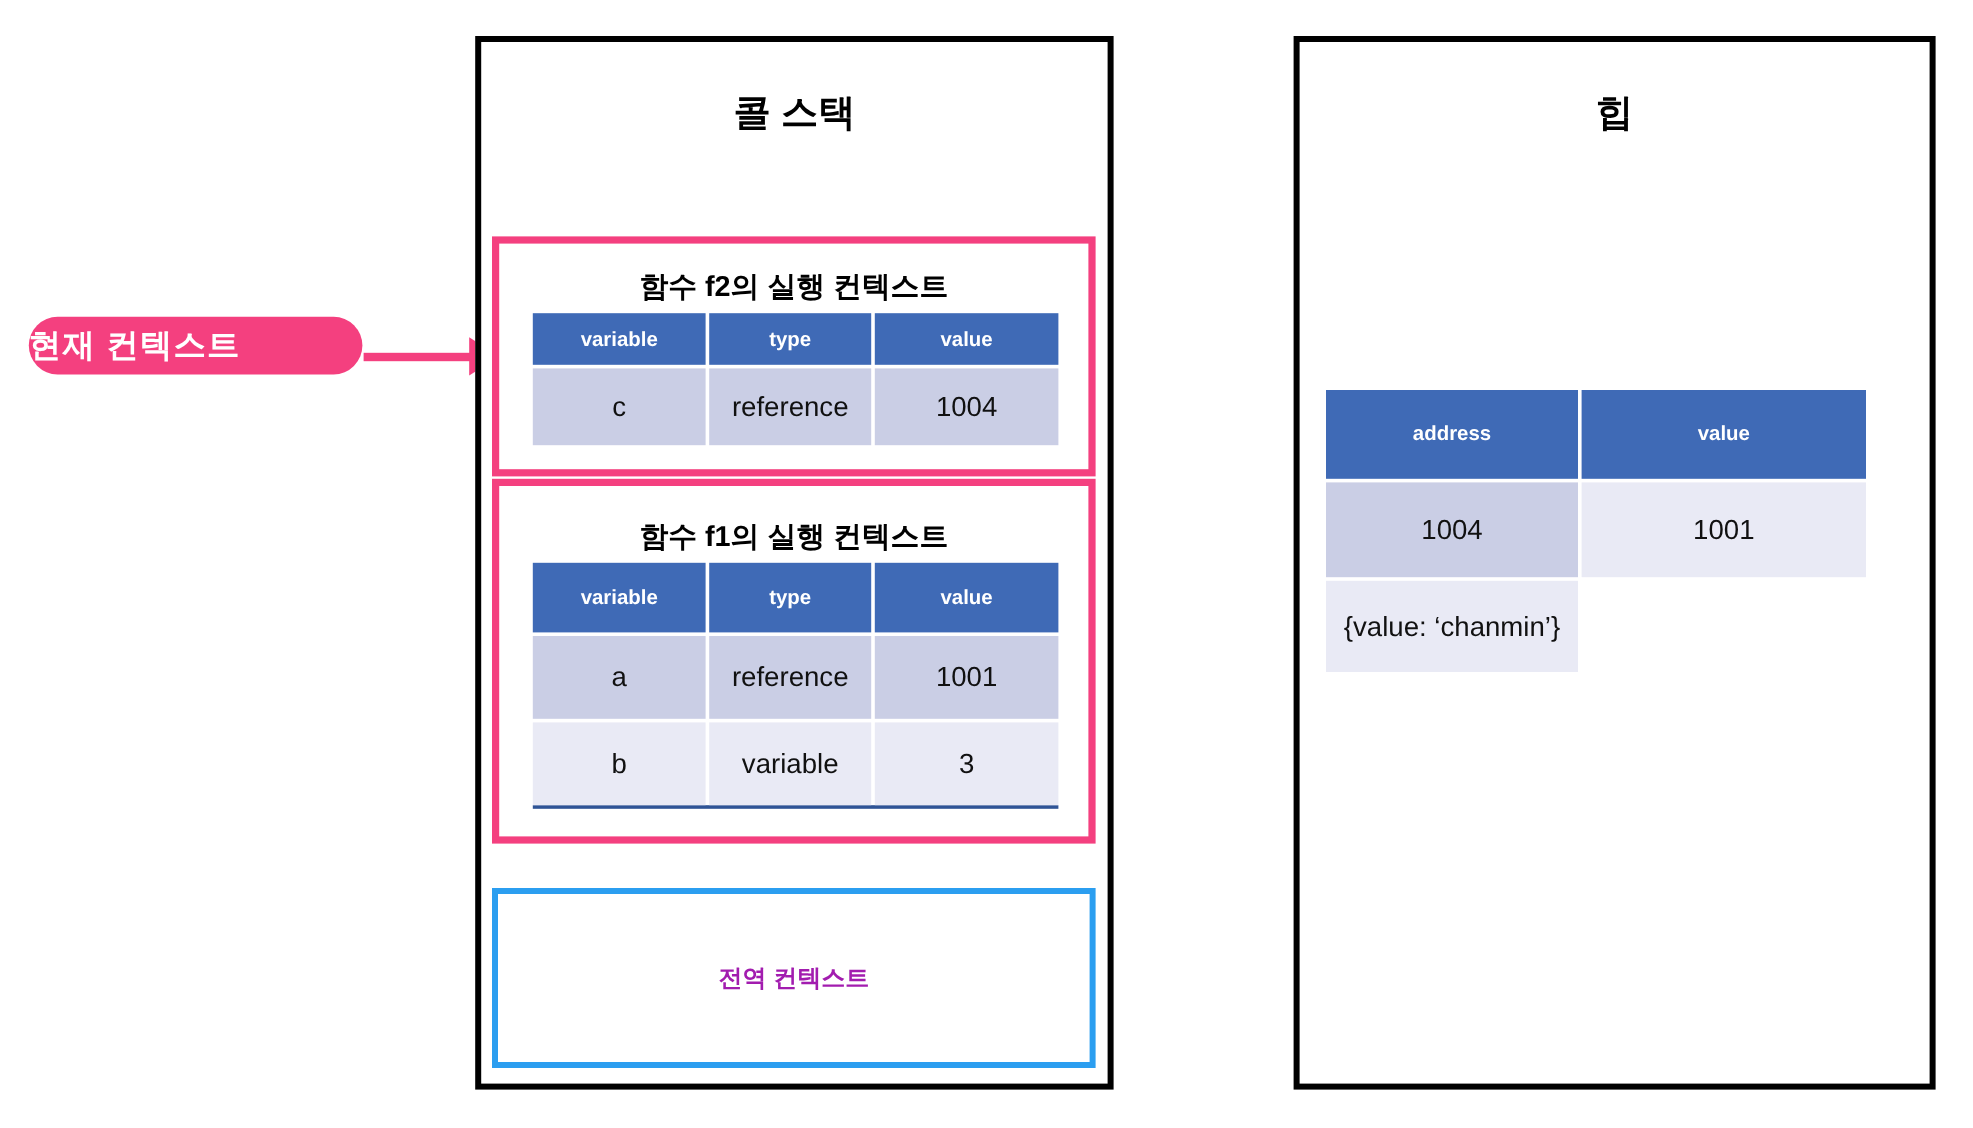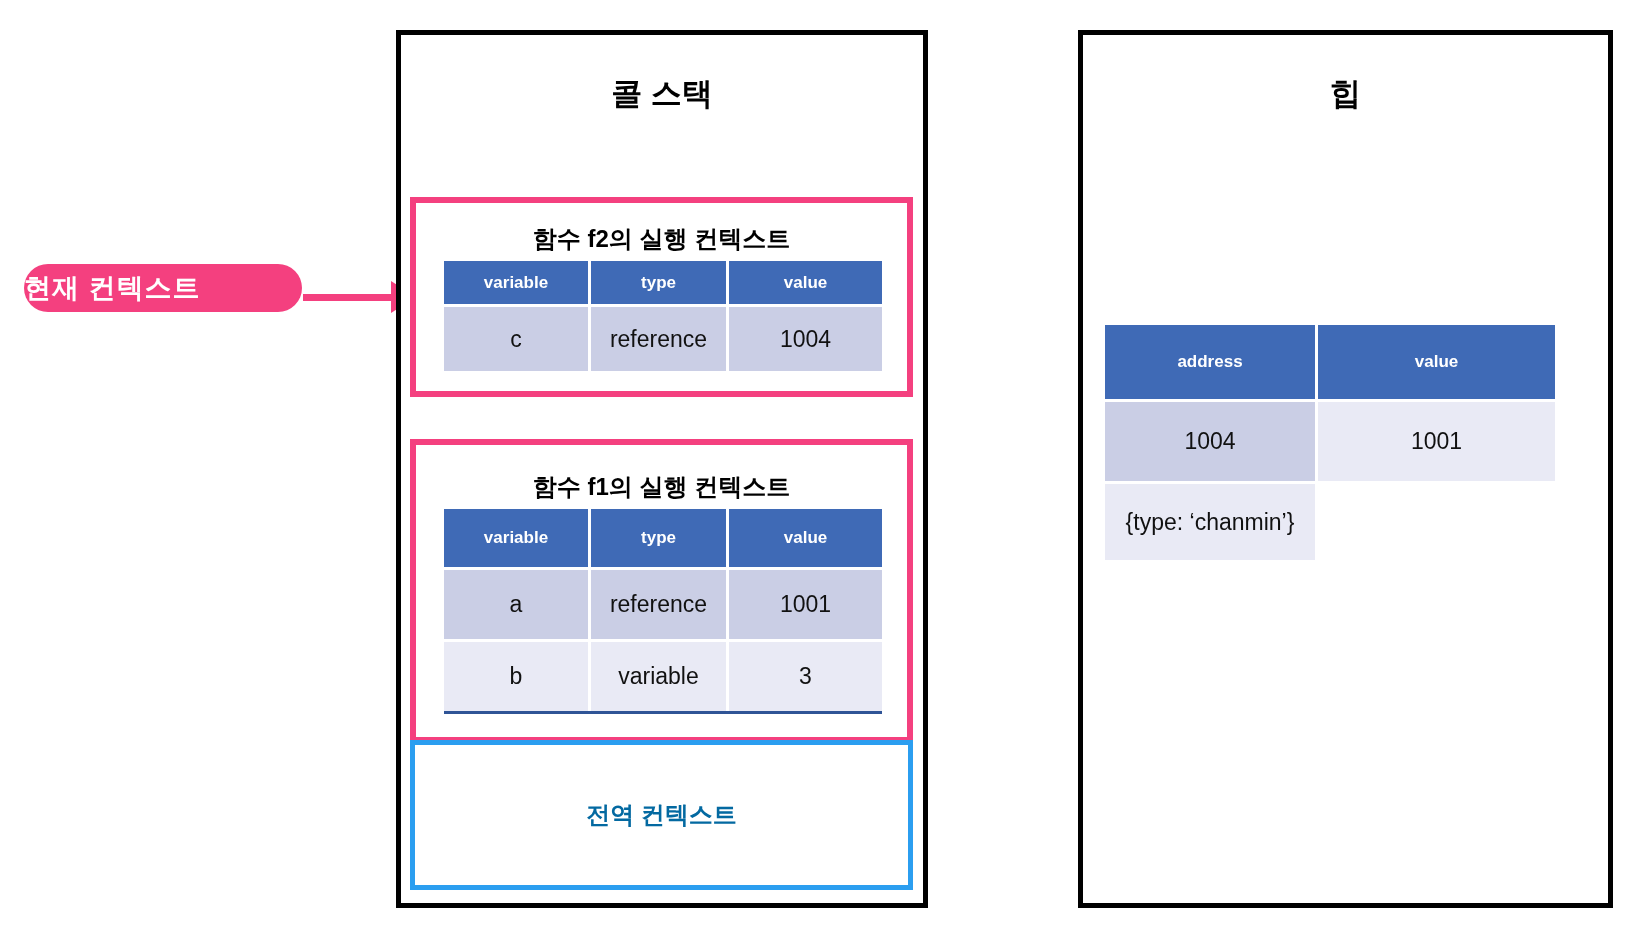--- a/index.html
+++ b/index.html
@@ -24,26 +24,26 @@
   .panel { position:absolute; top:30px; height:878px; background:#ffffff; border:5px solid #000000; box-sizing:border-box; }
   .panel.callstack { left:396px; width:532px; }
   .panel.heap { left:1078px; width:535px; }
   .panel-title { position:absolute; top:38px; left:0; width:100%; text-align:center; font-size:31px; font-weight:600; color:#000000; }
 
   
   .ctx-box { position:absolute; left:9px; width:503px; box-sizing:border-box; background:#ffffff; }
   .ctx-box.pink { border:6px solid #F4407F; }
   .ctx-box.blue { border:5px solid #2B9EF0; }
   .ctx-f2 { top:162px; height:200px; }
-  .ctx-f1 { top:404px; height:304px; }
+  .ctx-f1 { top:364px; height:304px; }
   .ctx-global { top:705px; height:150px; display:flex; align-items:center; justify-content:center; }
   .ctx-title { position:absolute; left:0; width:100%; text-align:center; font-size:24px; font-weight:600; color:#000000; }
   .ctx-f2 .ctx-title { top:20px; }
   .ctx-f1 .ctx-title { top:26px; }
-  .global-label { font-size:24px; font-weight:600; color:#0369a1; }
+  .global-label { font-size:20px; font-weight:600; color:#a21caf; }
 
   
   .tbl { display:grid; gap:3px; background:#ffffff; position:absolute; }
   .cell { display:flex; align-items:center; justify-content:center; }
   .th { background:#3F6AB6; color:#ffffff; font-weight:700; font-size:17px; }
   .td { font-size:23px; color:#111111; }
   .dark { background:#CACEE5; }
   .light { background:#E9EAF5; }
 
   .tbl-f2 { left:28px; top:58px; width:438px; grid-template-columns:144px 135px 153px; grid-template-rows:43px 64px; }
@@ -97,17 +97,17 @@
     </div>
   </div>
 
   <div class="panel heap">
     <div class="panel-title">힙</div>
     <div class="tbl tbl-heap">
       <div class="cell th">address</div>
       <div class="cell th">value</div>
       <div class="cell td dark">1004</div>
       <div class="cell td light">1001</div>
-      <div class="cell td light">{type: ‘chanmin’}</div>
+      <div class="cell td light">{value: ‘chanmin’}</div>
     </div>
   </div>
 
 </div>
 
 </body></html>

